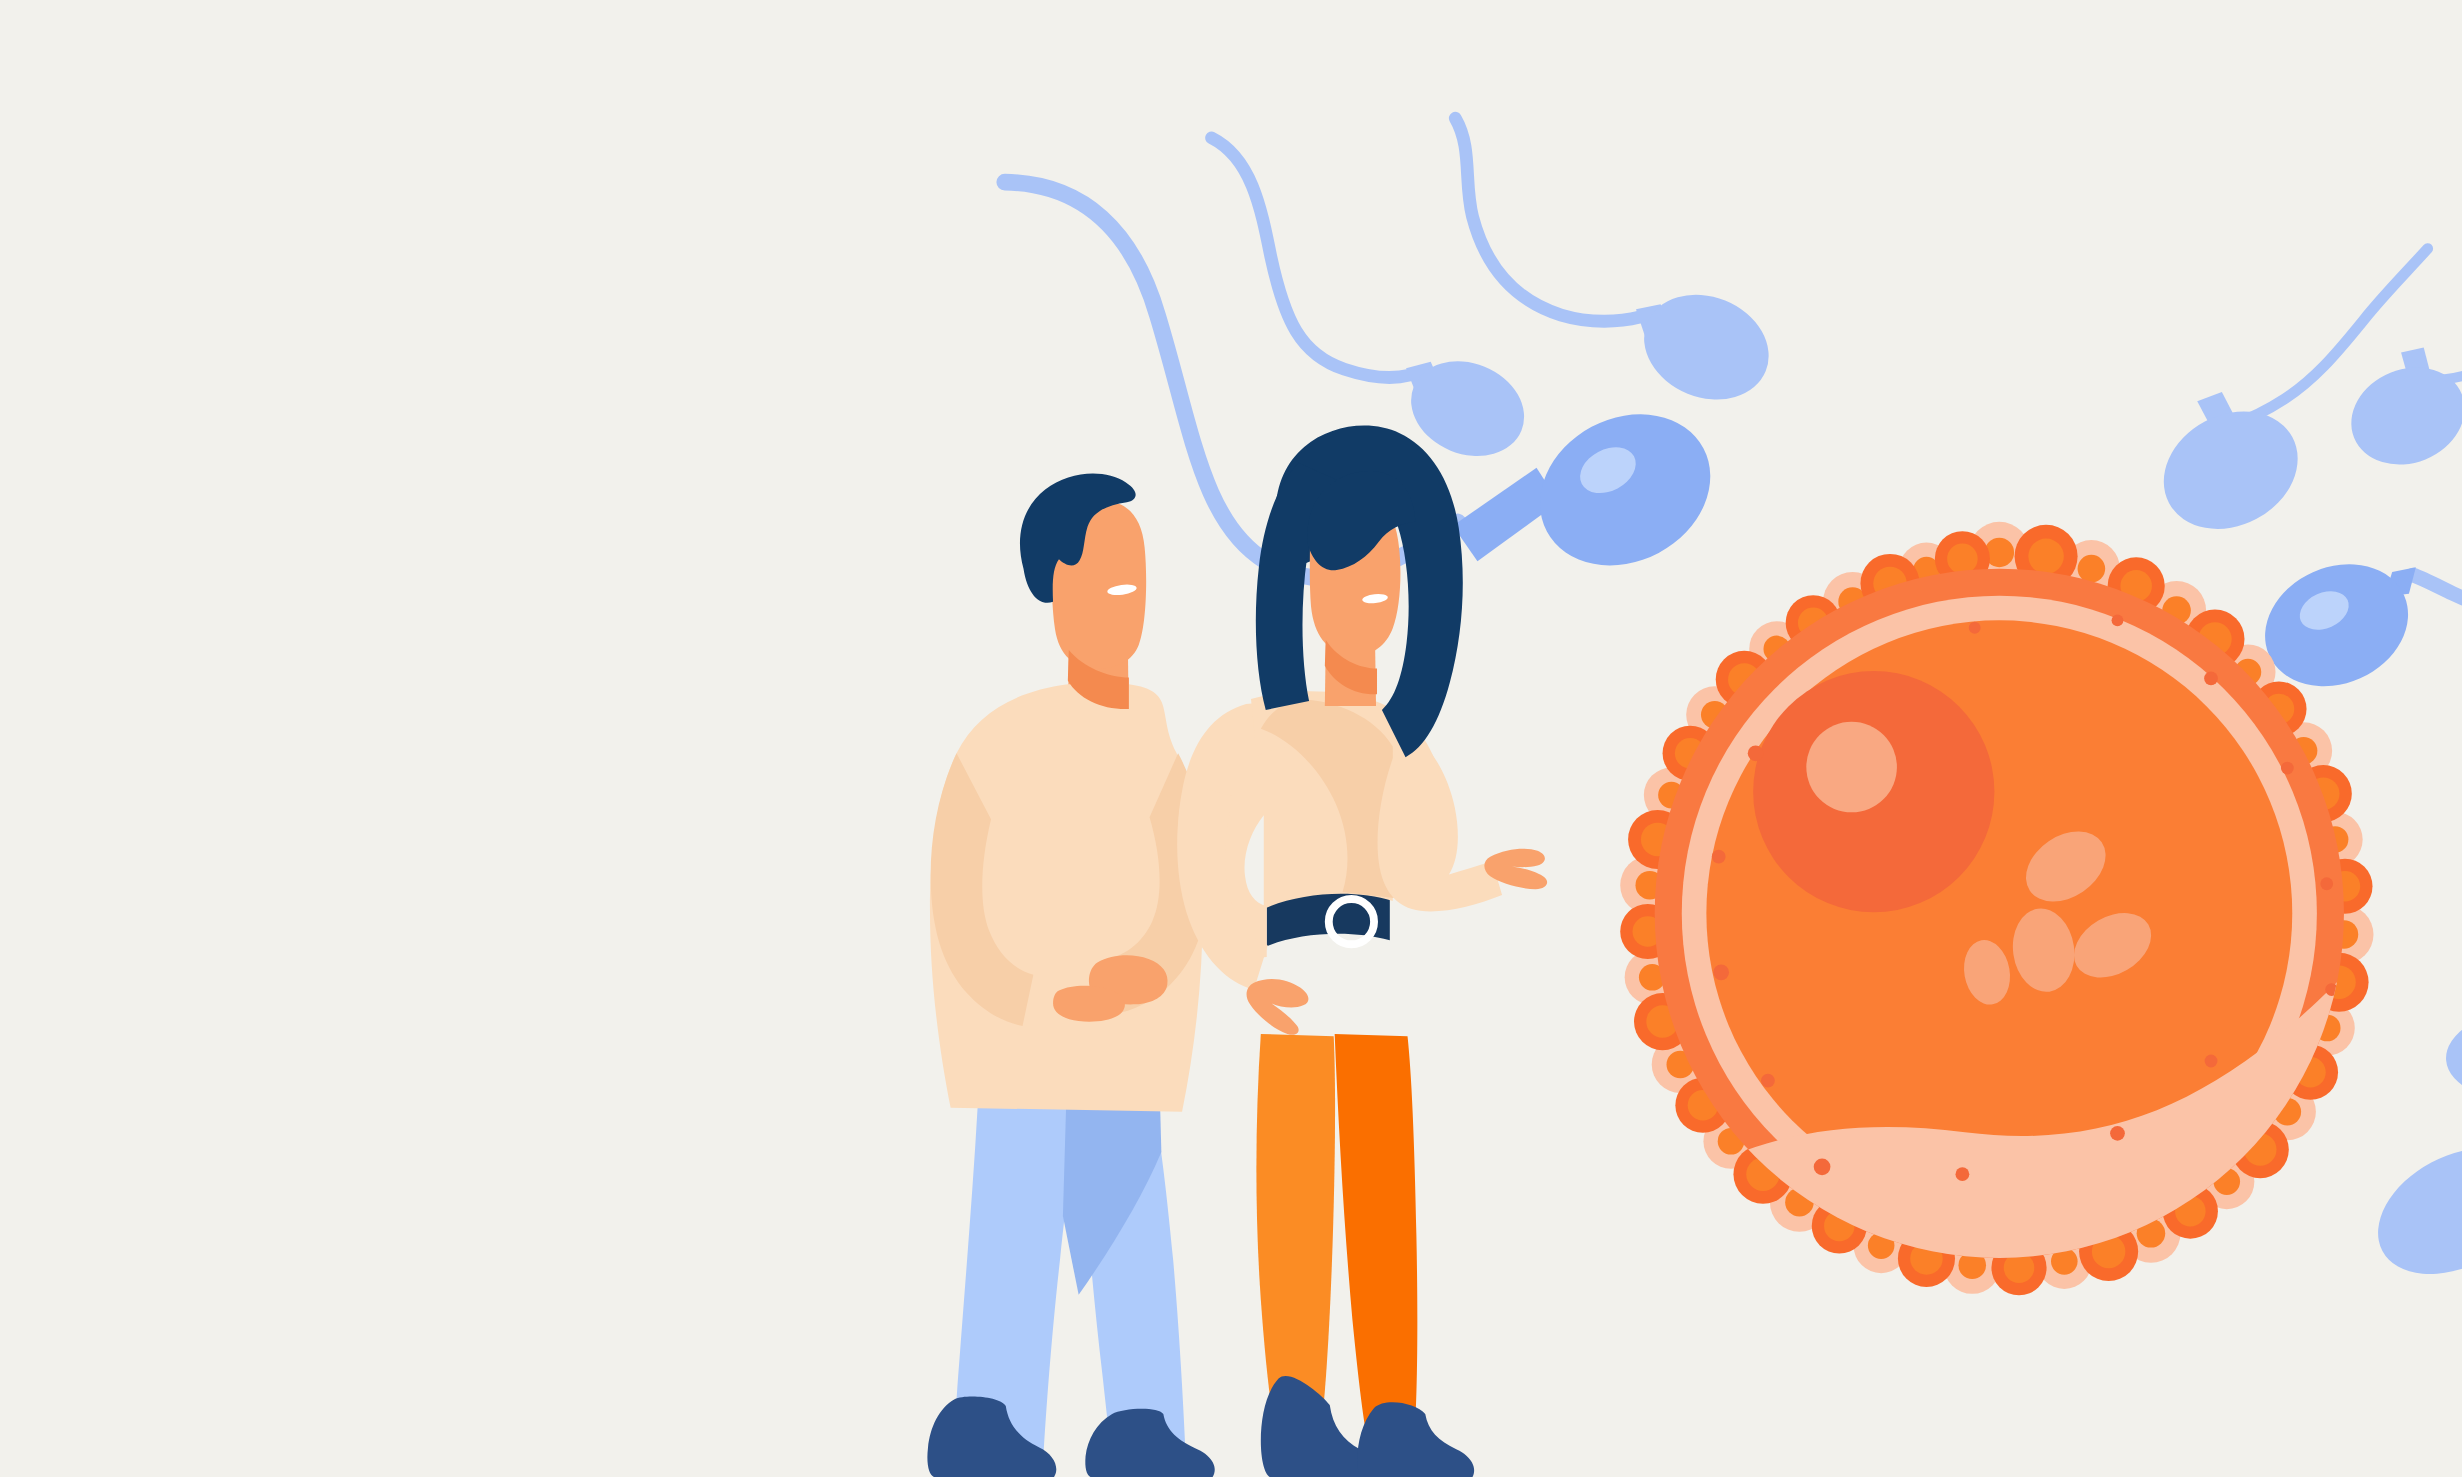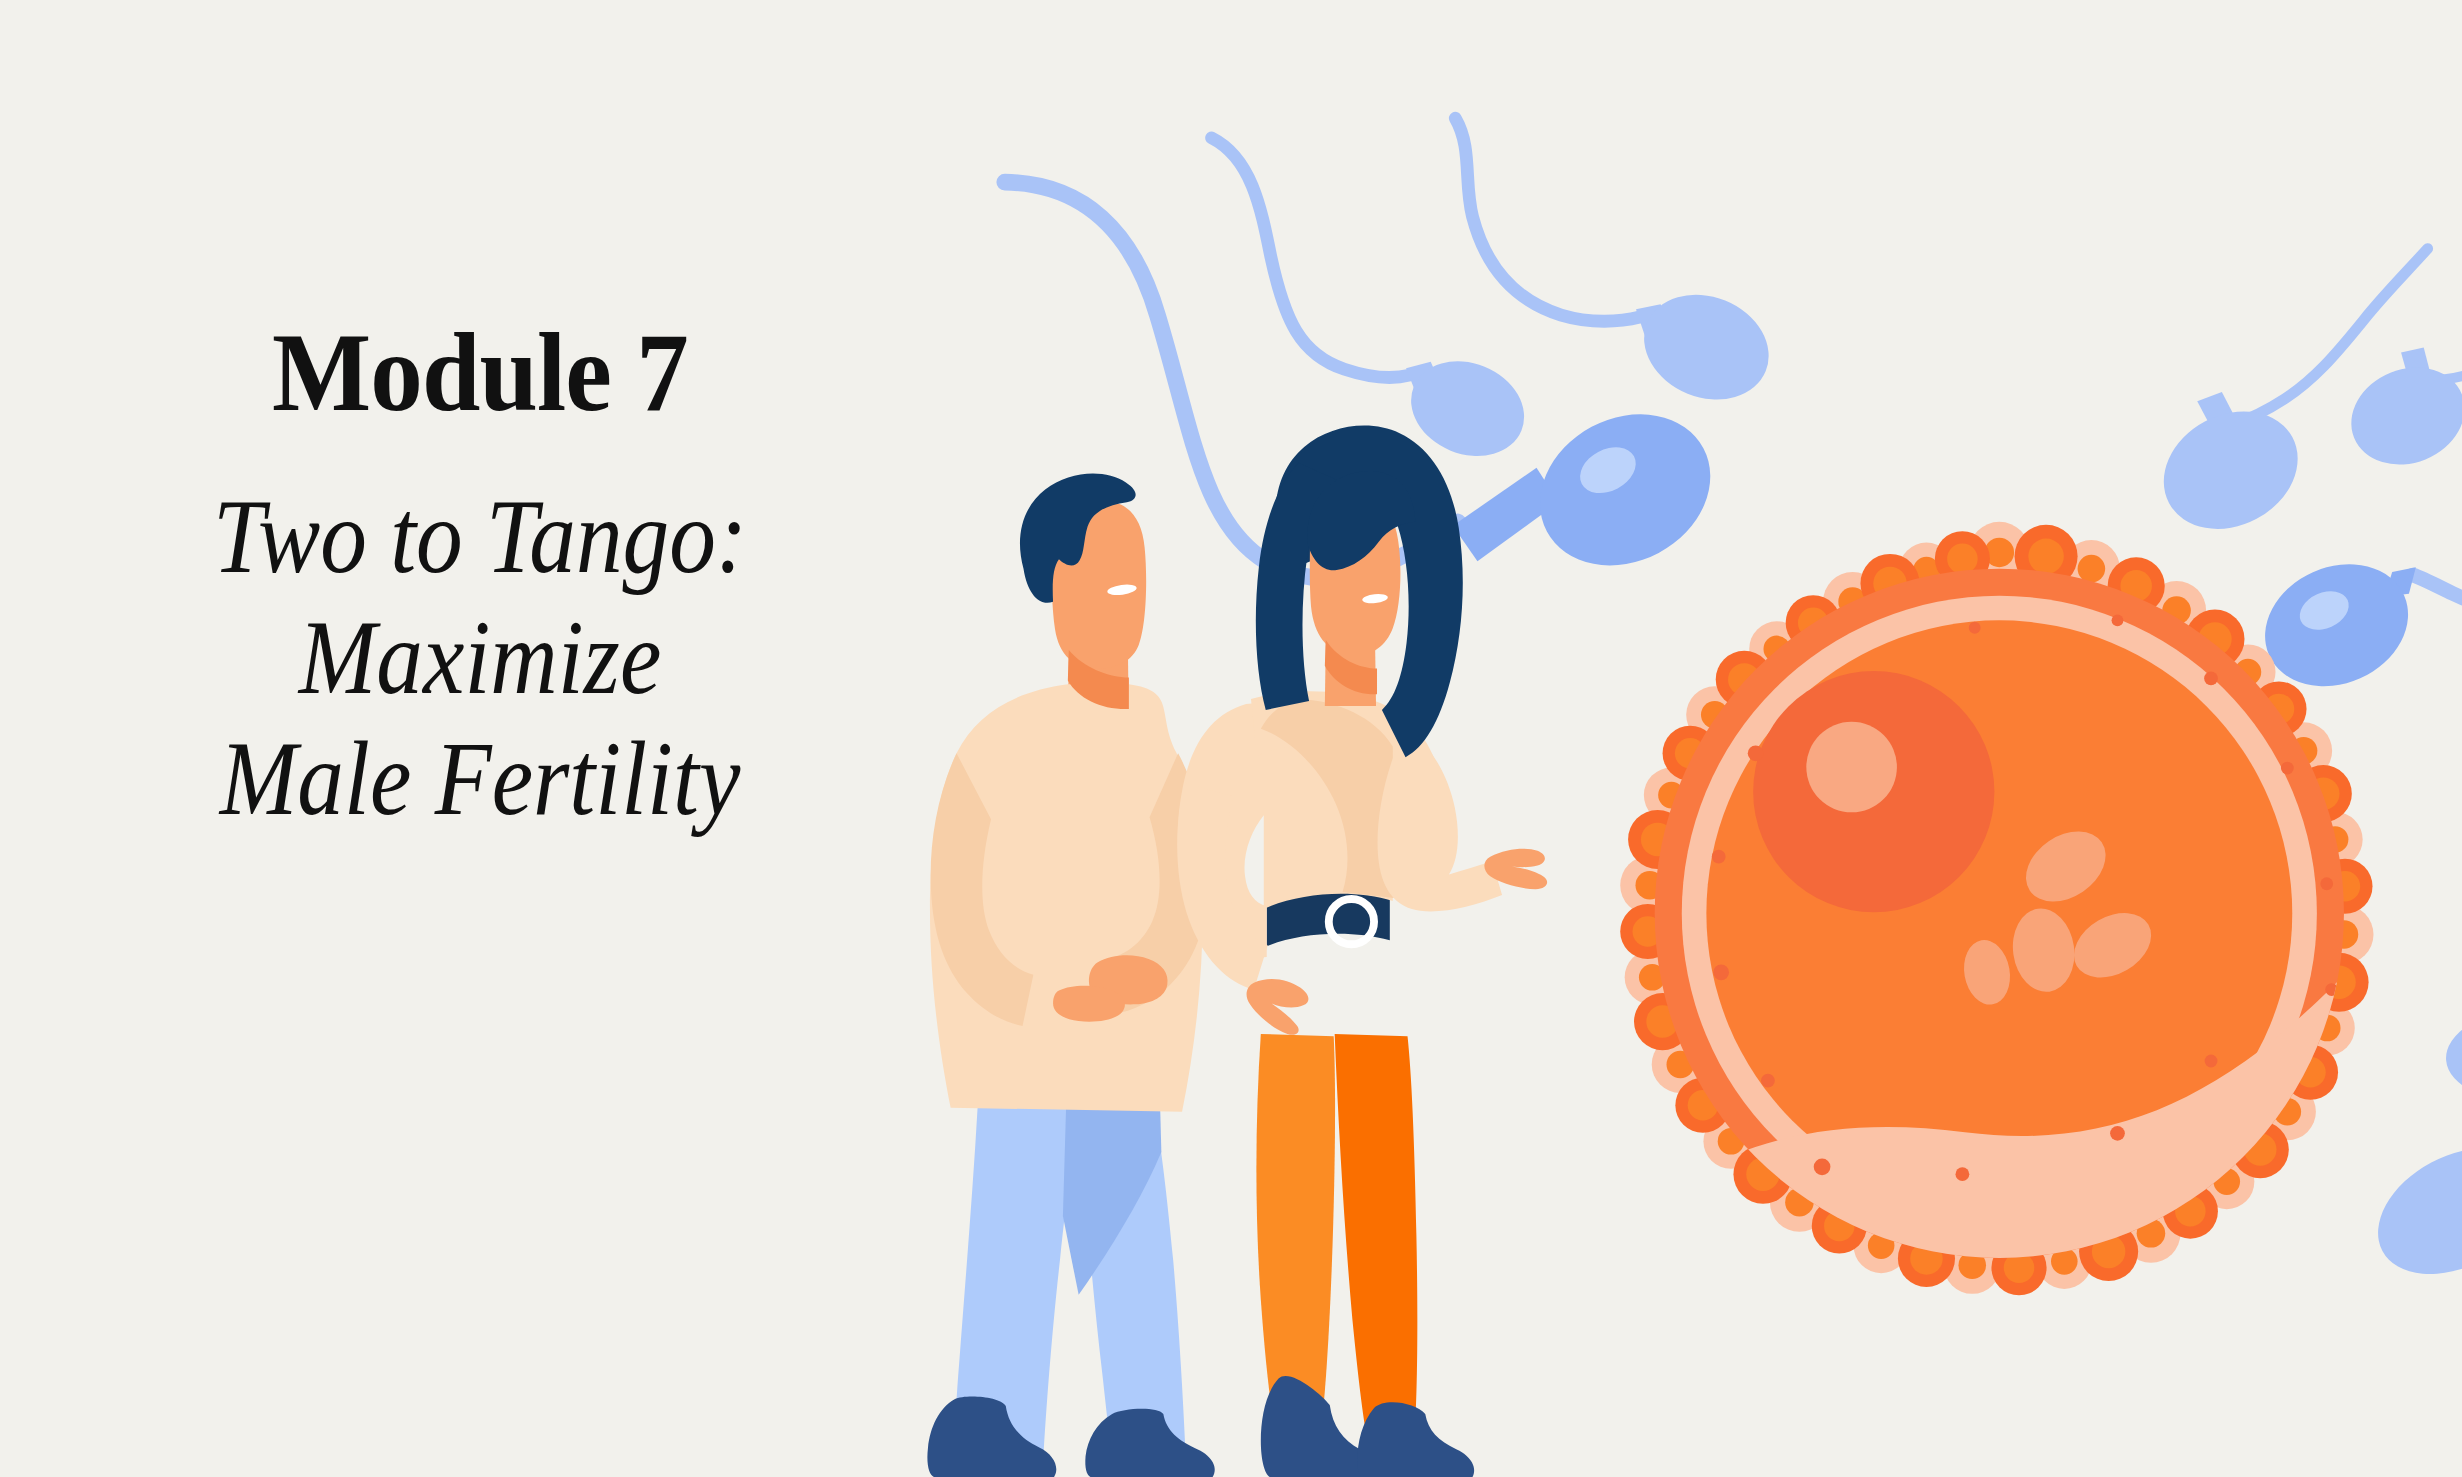--- a/index.html
+++ b/index.html
@@ -507,23 +507,15 @@
         <path d="M2692,1300 L2792,1300 L2794,1434 L2690,1434 Z" fill="#F9A26C"></path>
         <path d="M2692,1300 C2718,1340 2762,1358 2796,1358
                  L2796,1410 C2750,1412 2710,1388 2690,1352 Z" fill="#F48A4F"></path>
 
         <ellipse cx="2792" cy="1216" rx="26" ry="9" transform="rotate(-6 2792 1216)" fill="#FFFFFF"></ellipse>
       </g>
 
     </g>
   </svg>
 
-  <div class="text-block">
-    <div class="module-label">Module 7</div>
-    <div class="title-lines">
-      <div>Two to Tango:</div>
-      <div>Maximize</div>
-      <div>Male Fertility</div>
-    </div>
-  </div>
 
 </div>
 
 
 </body></html>

